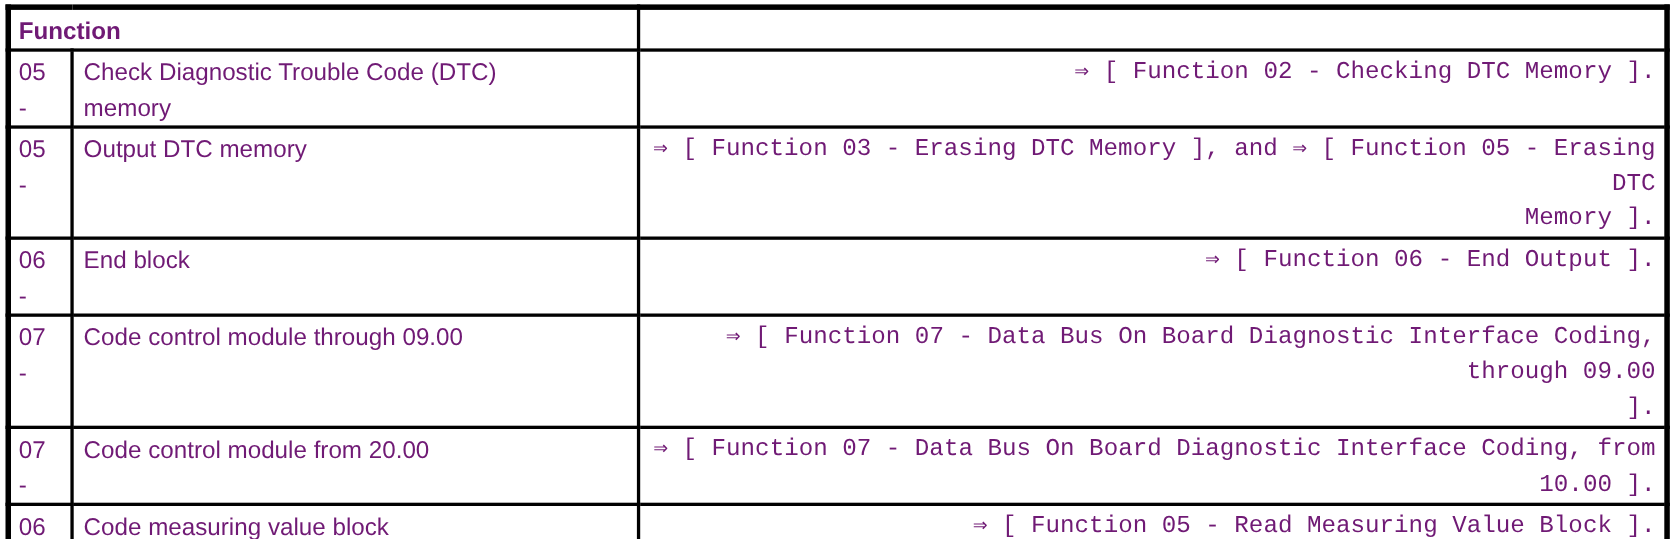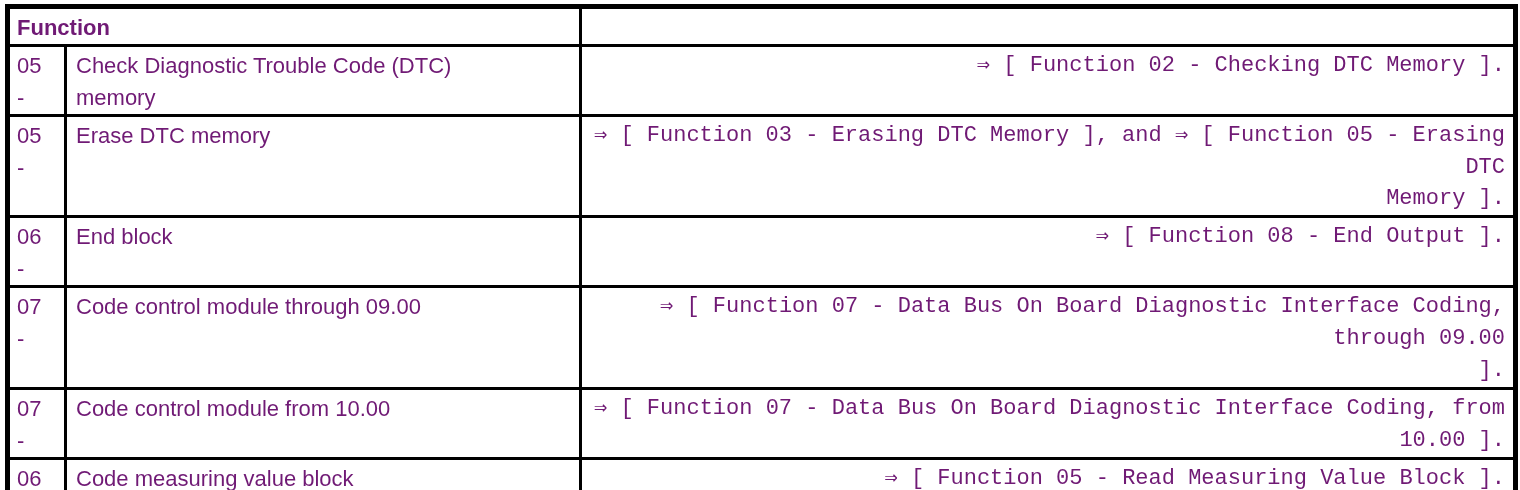--- a/index.html
+++ b/index.html
@@ -80,41 +80,41 @@
       <tr class="row-02">
         <td class="code">05
 -</td>
         <td class="desc">Check Diagnostic Trouble Code (DTC)
 memory</td>
         <td class="ref">⇒ [ Function 02 - Checking DTC Memory ].</td>
       </tr>
       <tr class="row-05">
         <td class="code">05
 -</td>
-        <td class="desc">Erase DTC memory</td>
+        <td class="desc">Output DTC memory</td>
         <td class="ref">⇒ [ Function 03 - Erasing DTC Memory ], and ⇒ [ Function 05 - Erasing DTC
 Memory ].</td>
       </tr>
       <tr class="row-06">
         <td class="code">06
 -</td>
         <td class="desc">End block</td>
-        <td class="ref">⇒ [ Function 08 - End Output ].</td>
+        <td class="ref">⇒ [ Function 06 - End Output ].</td>
       </tr>
       <tr class="row-07a">
         <td class="code">07
 -</td>
         <td class="desc">Code control module through 09.00</td>
         <td class="ref">⇒ [ Function 07 - Data Bus On Board Diagnostic Interface Coding, through 09.00
 ].</td>
       </tr>
       <tr class="row-07b">
         <td class="code">07
 -</td>
-        <td class="desc">Code control module from 10.00</td>
+        <td class="desc">Code control module from 20.00</td>
         <td class="ref">⇒ [ Function 07 - Data Bus On Board Diagnostic Interface Coding, from 10.00 ].</td>
       </tr>
       <tr class="row-08">
         <td class="code">06
 -</td>
         <td class="desc">Code measuring value block</td>
         <td class="ref">⇒ [ Function 05 - Read Measuring Value Block ].</td>
       </tr>
     </tbody>
   </table>

